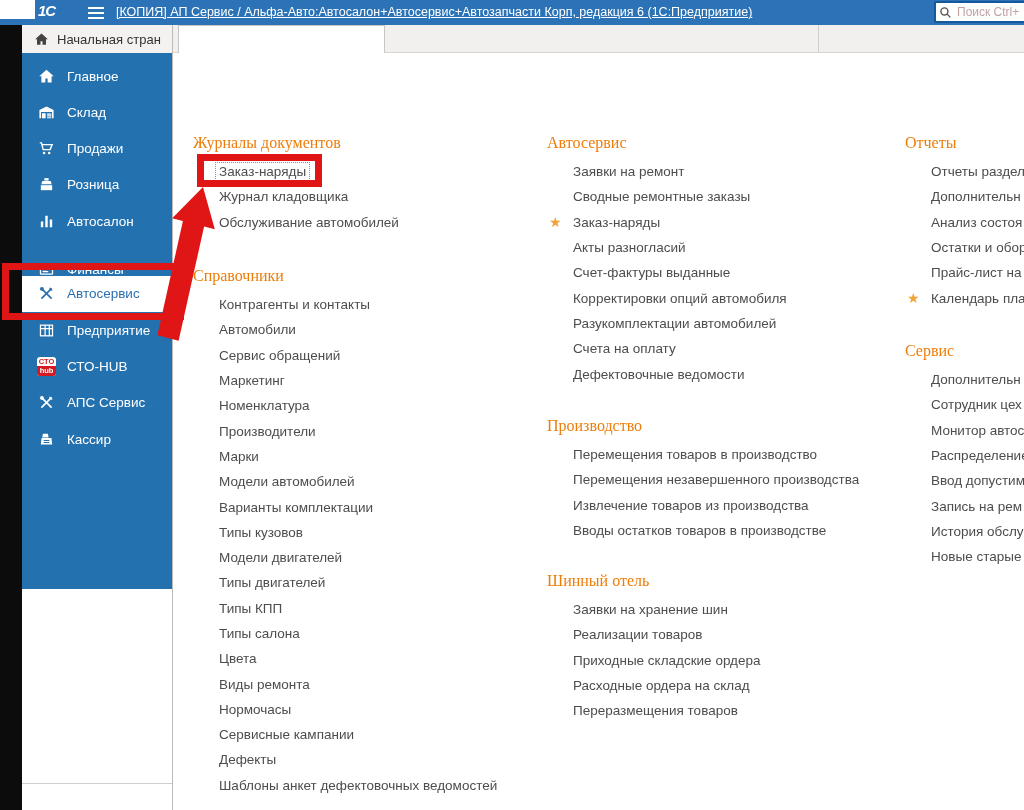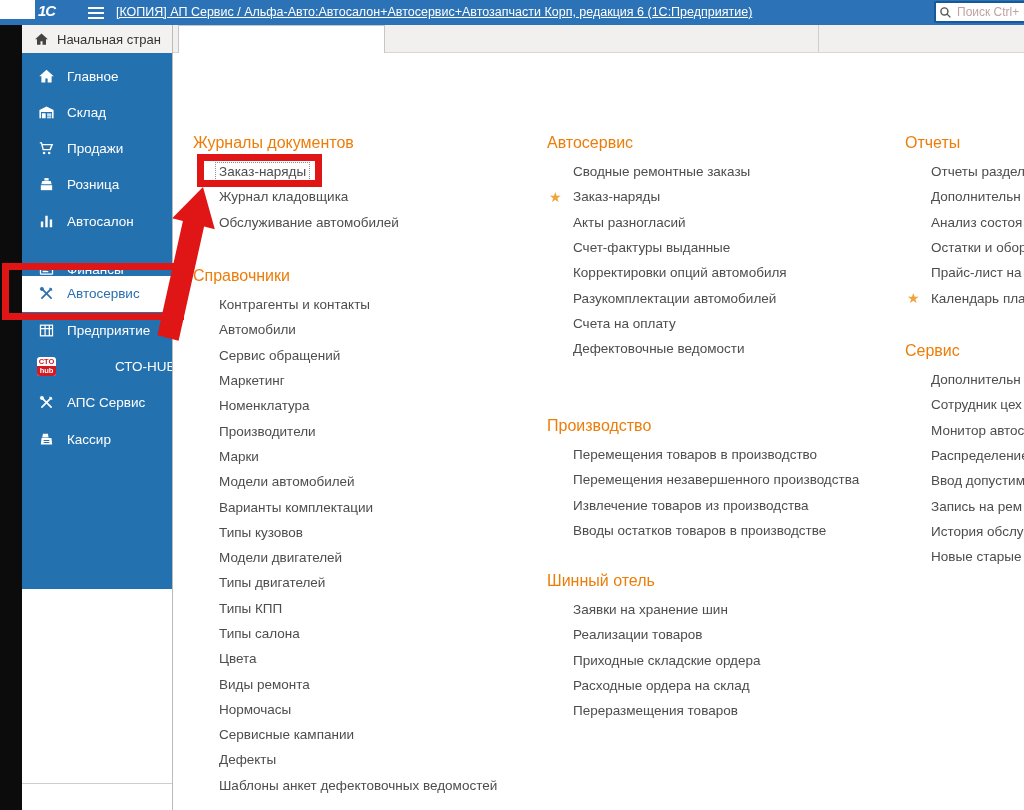--- a/index.html
+++ b/index.html
@@ -43,21 +43,21 @@
   
   .tabbar{position:absolute;left:173px;top:25px;width:851px;height:28px;background:#f2f0ee;
           border-bottom:1px solid #d8d6d4;box-sizing:border-box;}
   .active-tab{position:absolute;left:5px;top:0;width:207px;height:28px;background:#fff;
               border:1px solid #c8c6c4;border-bottom:0;box-sizing:border-box;cursor:pointer;}
   .tab-divider{position:absolute;left:645px;top:0;width:1px;height:27px;background:#d0cecc;}
   .content{position:absolute;left:173px;top:53px;width:851px;height:757px;background:#fff;}
   
   .menu-section{position:absolute;z-index:2;}
   .menu-header{color:#ed7d09;font-size:16px;height:20px;line-height:20px;margin-left:-22px;
-               white-space:nowrap;}
+               white-space:nowrap;font-family:Liberation Serif, serif;}
   .menu-items{list-style:none;margin:6px 0 0;padding:0;}
   .menu-items li{height:25.3px;display:flex;align-items:center;position:relative;
                  font-size:13.5px;color:#4d4d4d;white-space:nowrap;cursor:pointer;}
   .menu-items li .star{position:absolute;left:-20px;top:50%;transform:translateY(-50%);
                        color:#f0a43a;font-size:14px;}
   .menu-items li .lnk{padding:1px 3px;border:1px dotted transparent;}
   .menu-items li.focused .lnk{border-color:#8f8f8f;}
   
   .ann{position:absolute;box-sizing:border-box;border:7px solid #e01515;z-index:60;pointer-events:none;}
   #ann-sidebar{left:2px;top:263px;width:182px;height:57px;}
@@ -165,21 +165,21 @@
     </div>
     <div class="side-item" style="top: 259.1px;">
       <span class="ic">
         <svg width="17" height="17" viewBox="0 0 24 24" fill="none" stroke="currentColor" stroke-width="1.8">
           <rect x="3.5" y="4.5" width="17" height="15"></rect>
           <path d="M3.5 9.5h17M10 4.5v15M16 4.5v15"></path>
         </svg>
       </span>
       <span class="lbl">Предприятие</span>
     </div>
-    <div class="side-item" style="top: 295.4px; gap: 48px;">
+    <div class="side-item" style="top: 295.4px;">
       <span class="ic">
         <span class="stohub-chip">
           <span class="t">СТО</span>
           <span class="b">hub</span>
         </span>
       </span>
       <span class="lbl">СТО-HUB</span>
     </div>
     <div class="side-item" style="top: 331.7px;">
       <span class="ic">
@@ -290,20 +290,23 @@
         </li>
         <li>
           <span class="lnk">Шаблоны анкет дефектовочных ведомостей</span>
         </li>
       </ul>
     </div>
     <div class="menu-section" style="left: 569px; top: 133px;">
       <div class="menu-header">Автосервис</div>
       <ul class="menu-items">
         <li>
+          <span class="lnk">Заявки на ремонт</span>
+        </li>
+        <li>
           <span class="lnk">Сводные ремонтные заказы</span>
         </li>
         <li>
           <span class="star">★</span>
           <span class="lnk">Заказ-наряды</span>
         </li>
         <li>
           <span class="lnk">Акты разногласий</span>
         </li>
         <li>

